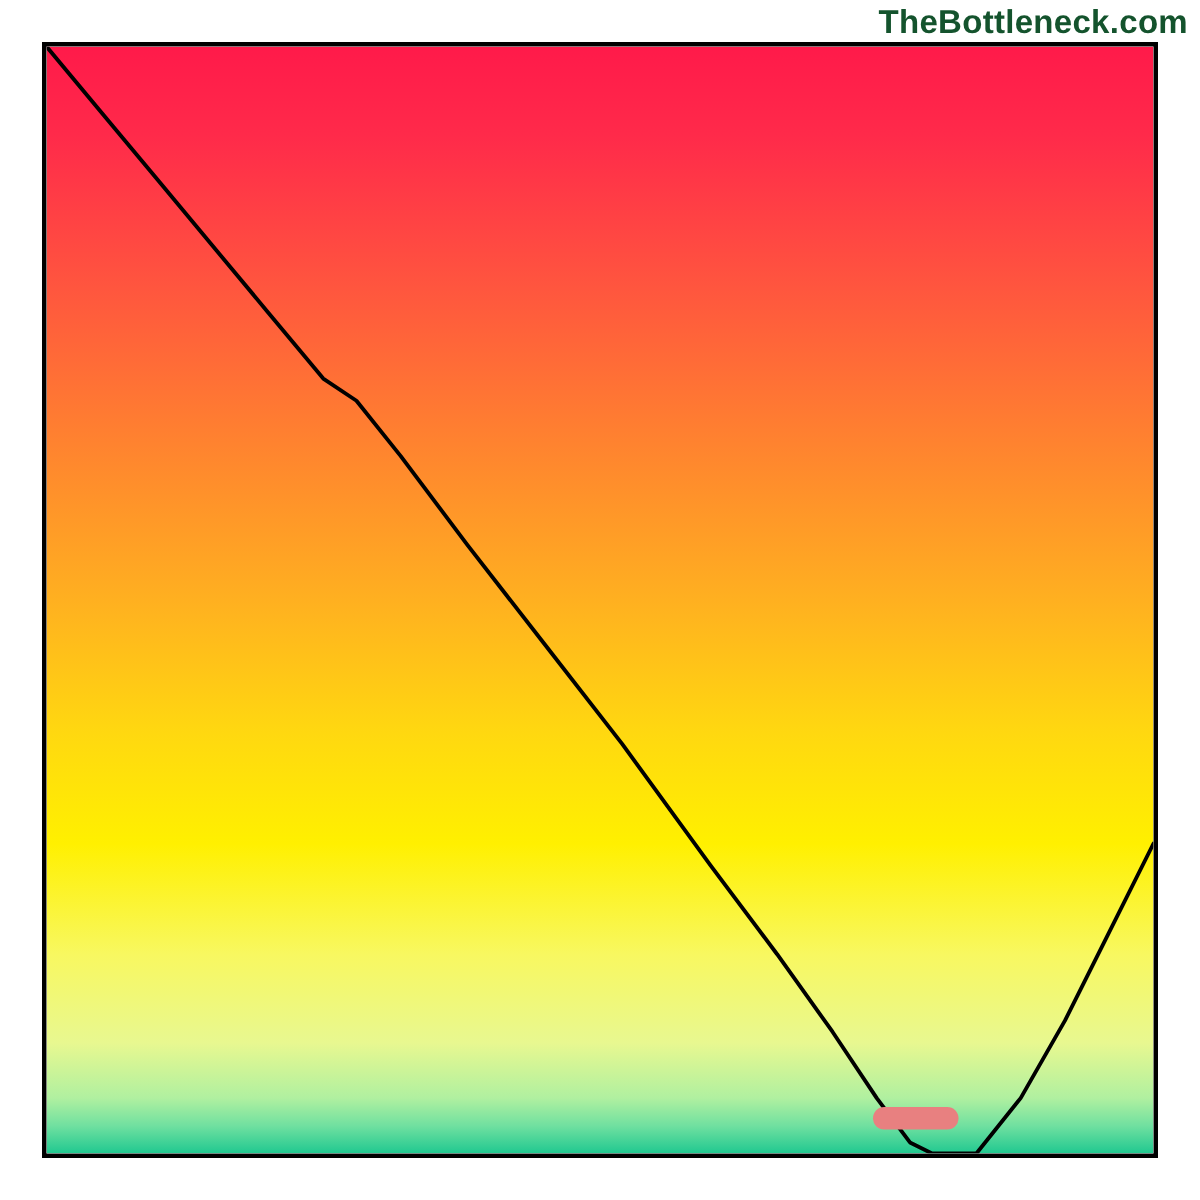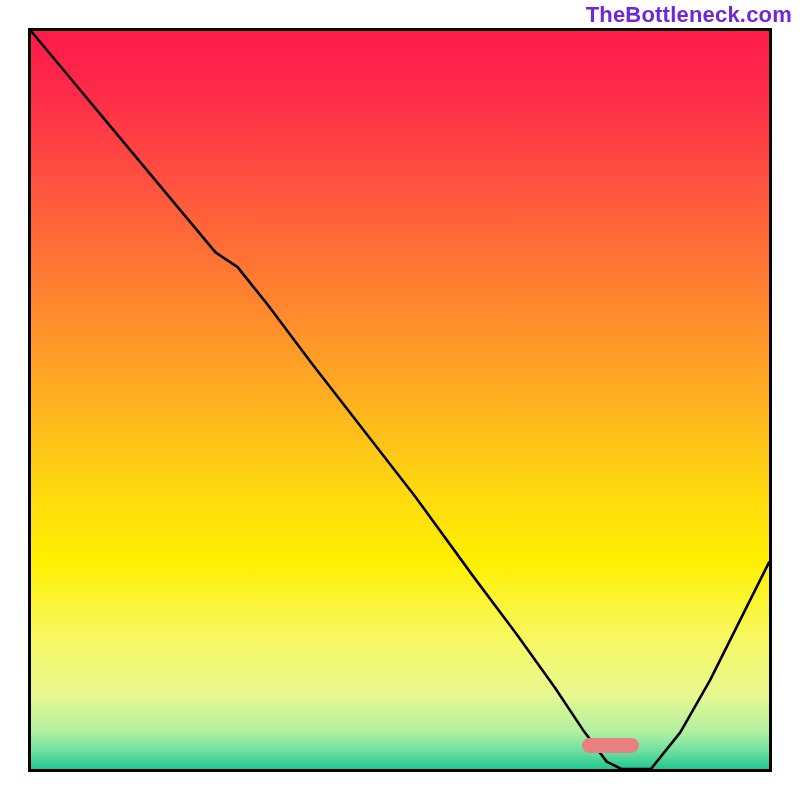--- a/index.html
+++ b/index.html
@@ -15,21 +15,21 @@
     position: relative;
     width: 800px;
     height: 800px;
   }
   .attribution {
     position: absolute;
     top: 2px;
     right: 8px;
     font-size: 22px;
     font-weight: 600;
-    color: #6d28d9;
+    color: #14532d;
     letter-spacing: 0.2px;
   }
   .plot-outer {
     position: absolute;
     left: 28px;
     top: 28px;
     width: 744px;
     height: 744px;
     border: 3px solid #000;
     box-sizing: border-box;

